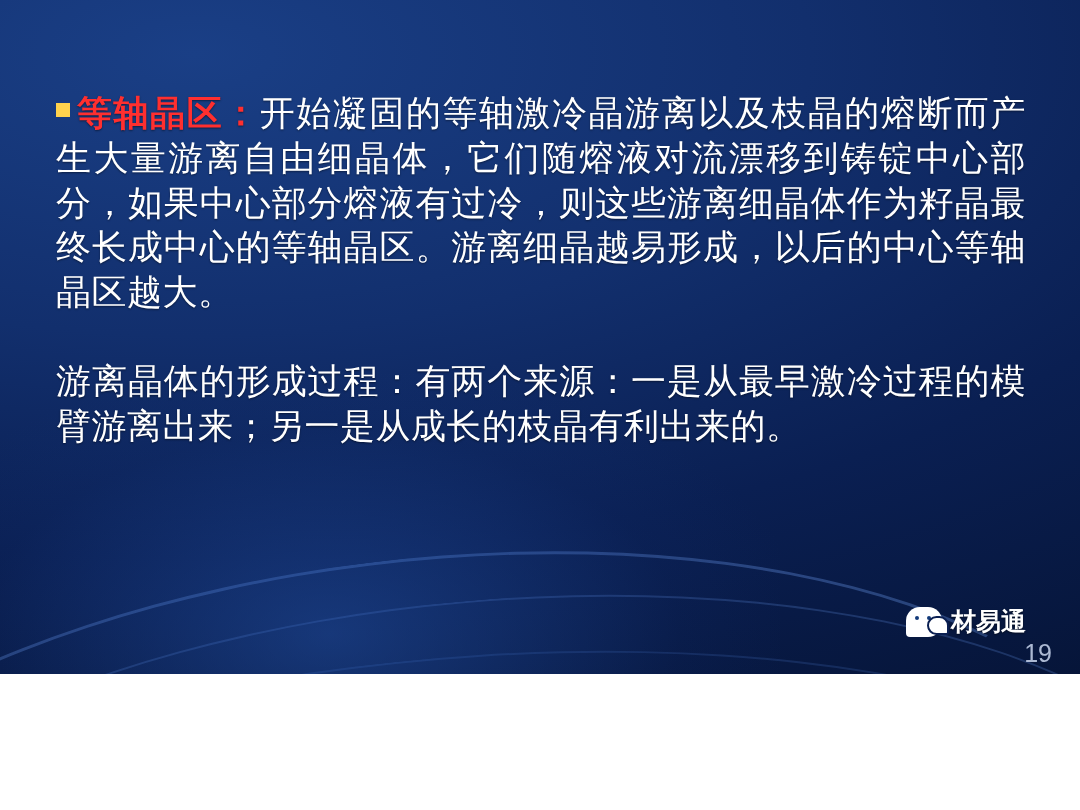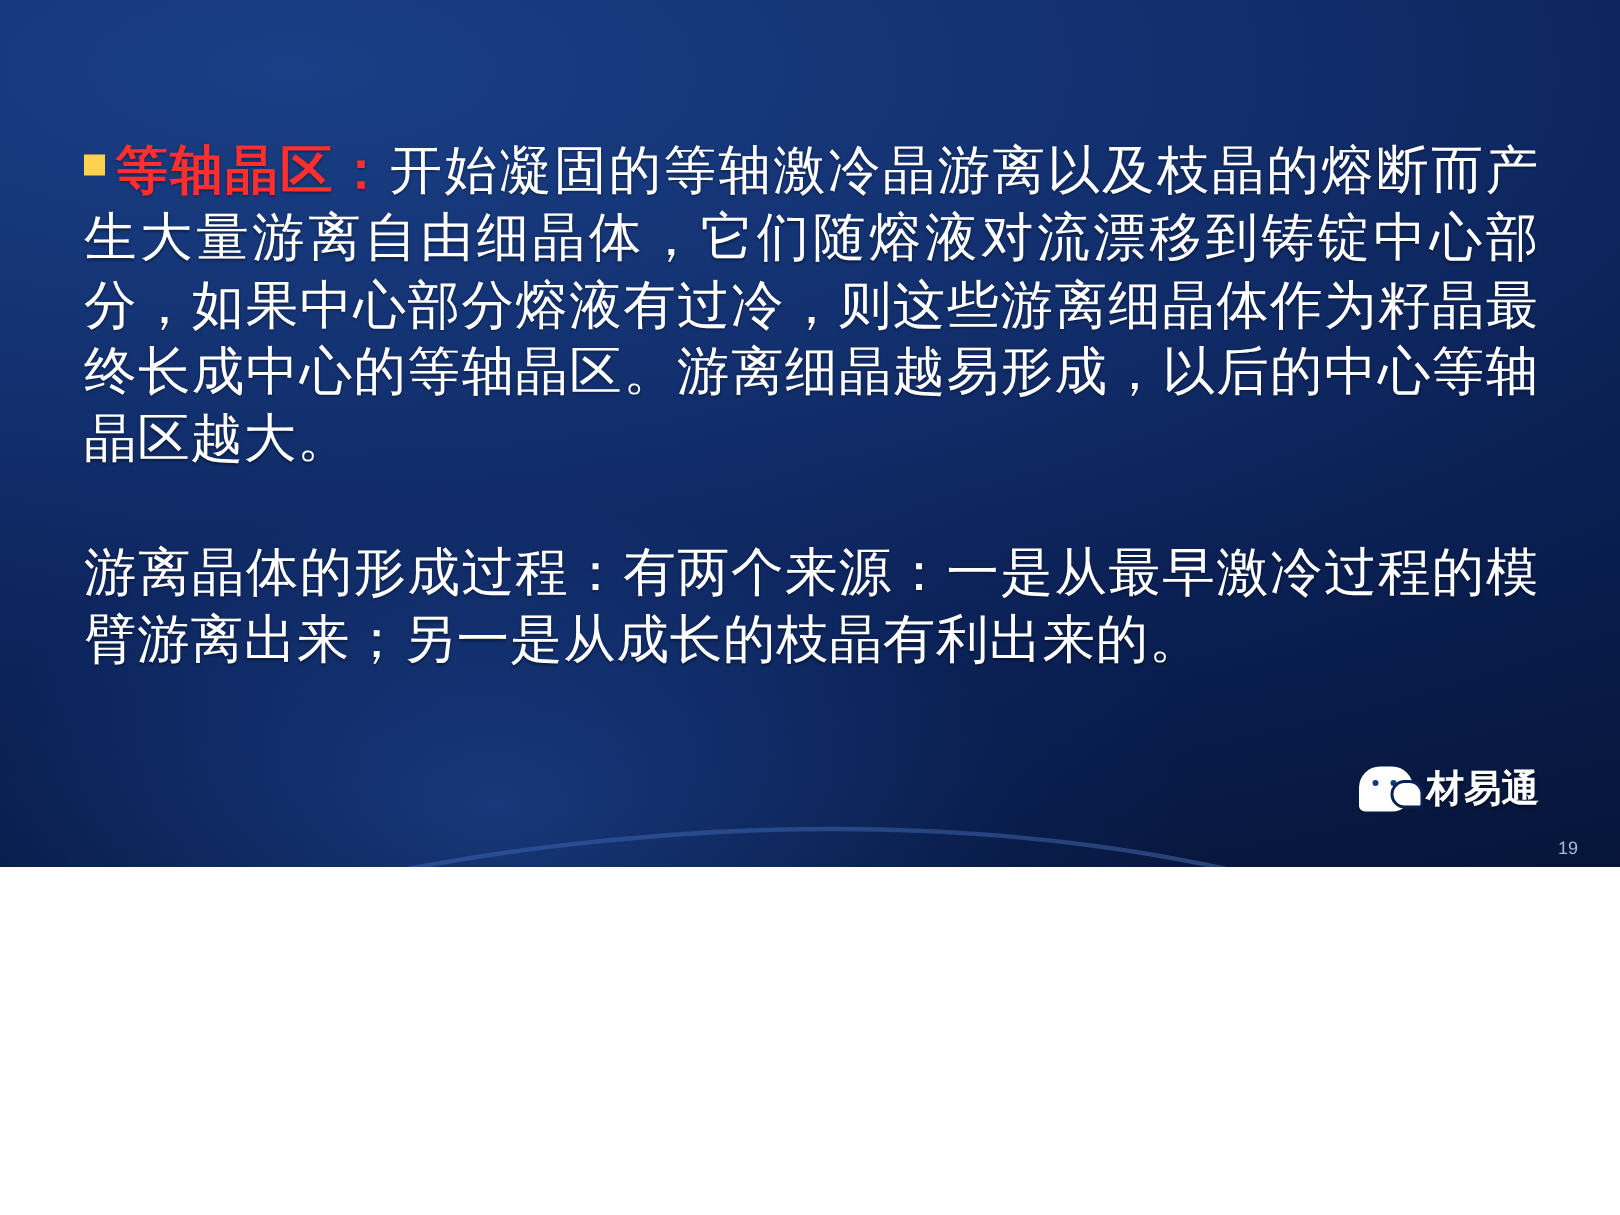--- a/index.html
+++ b/index.html
@@ -8,21 +8,21 @@
   }
   body {
     width: 1080px;
     height: 810px;
     overflow: hidden;
     font-family: "Liberation Serif", "DejaVu Serif", serif;
   }
   .slide {
     position: relative;
     width: 1080px;
-    height: 578px;
+    height: 674px;
     background:
       radial-gradient(ellipse 150% 110% at 18% 8%, #1a3f86 0%, #122f6d 38%, #0a1f52 68%, #061539 100%);
     overflow: hidden;
   }
   
   .swoosh {
     position: absolute;
     border-radius: 50%;
     border-style: solid;
     border-color: transparent;
@@ -145,21 +145,21 @@
     font-weight: 700;
     font-family: "Liberation Sans", "DejaVu Sans", sans-serif;
     text-shadow: 0 1px 2px rgba(0,0,0,0.5);
   }
 
   .page-number {
     position: absolute;
     right: 28px;
     bottom: 6px;
     color: #c9d6ee;
-    font-size: 12px;
+    font-size: 25px;
     font-family: "Liberation Sans", "DejaVu Sans", sans-serif;
     opacity: 0.85;
   }
 </style>
 </head>
 <body>
 
 <div class="slide">
 
   <div class="swoosh swoosh-1"></div>

